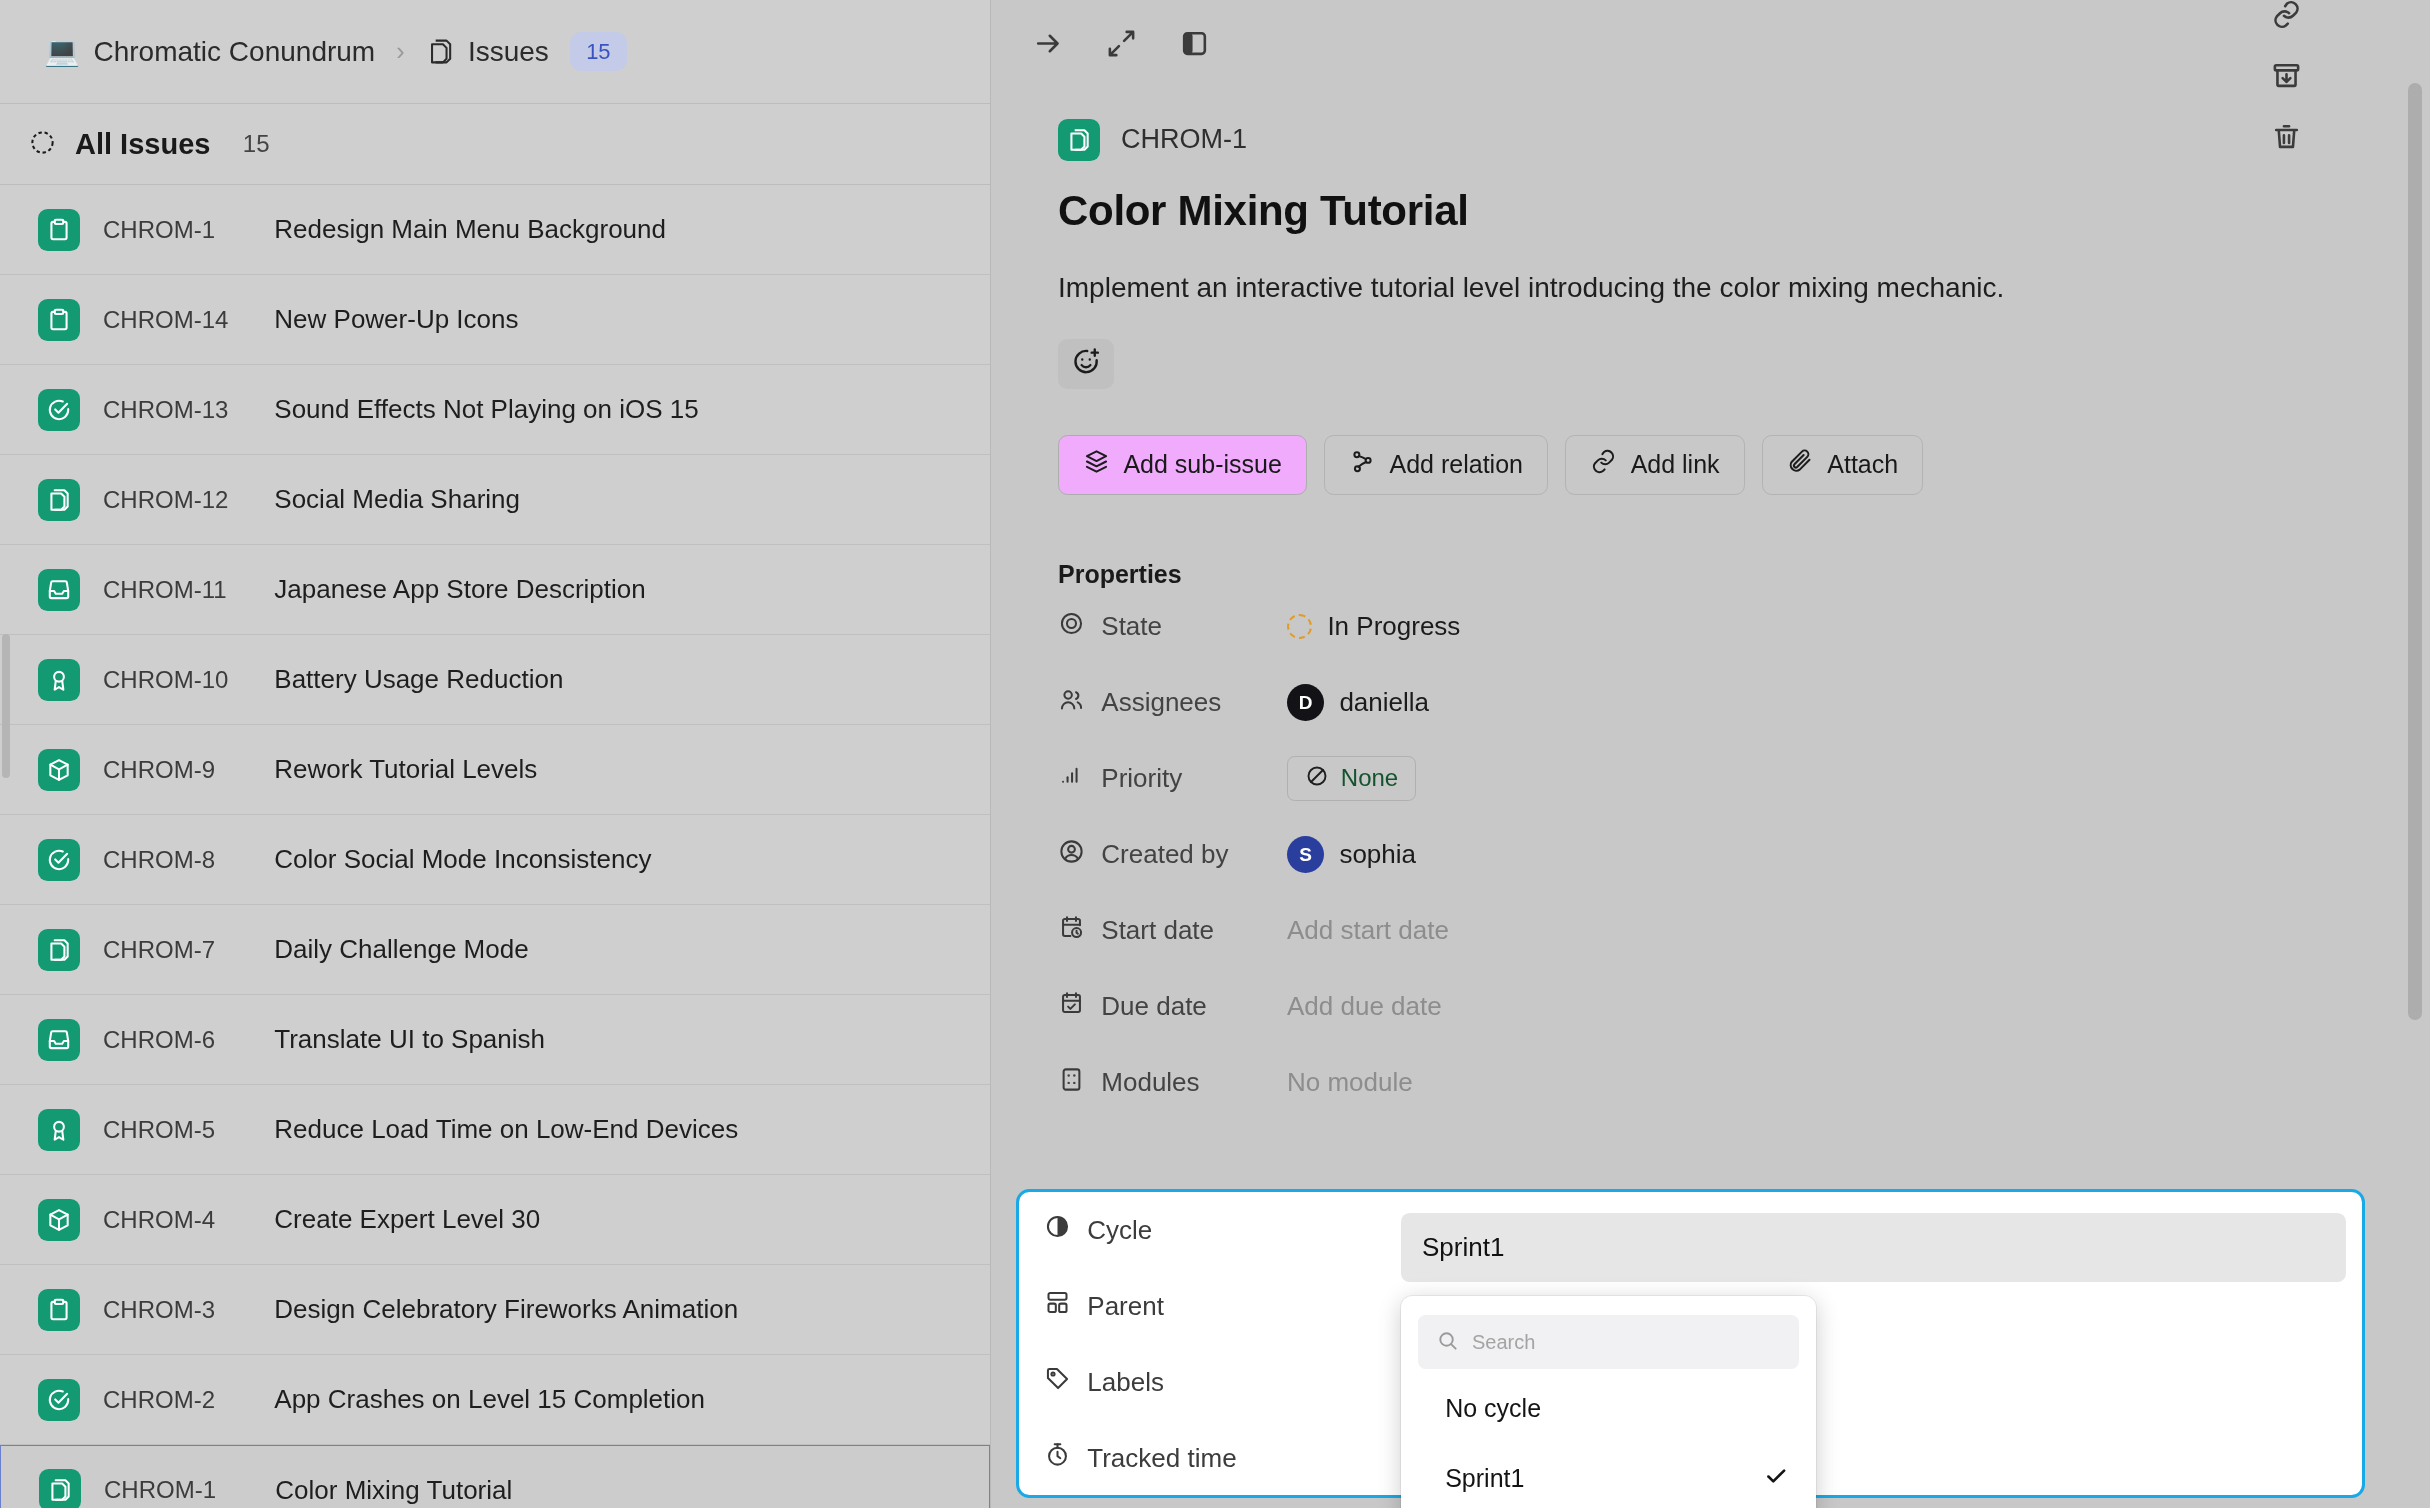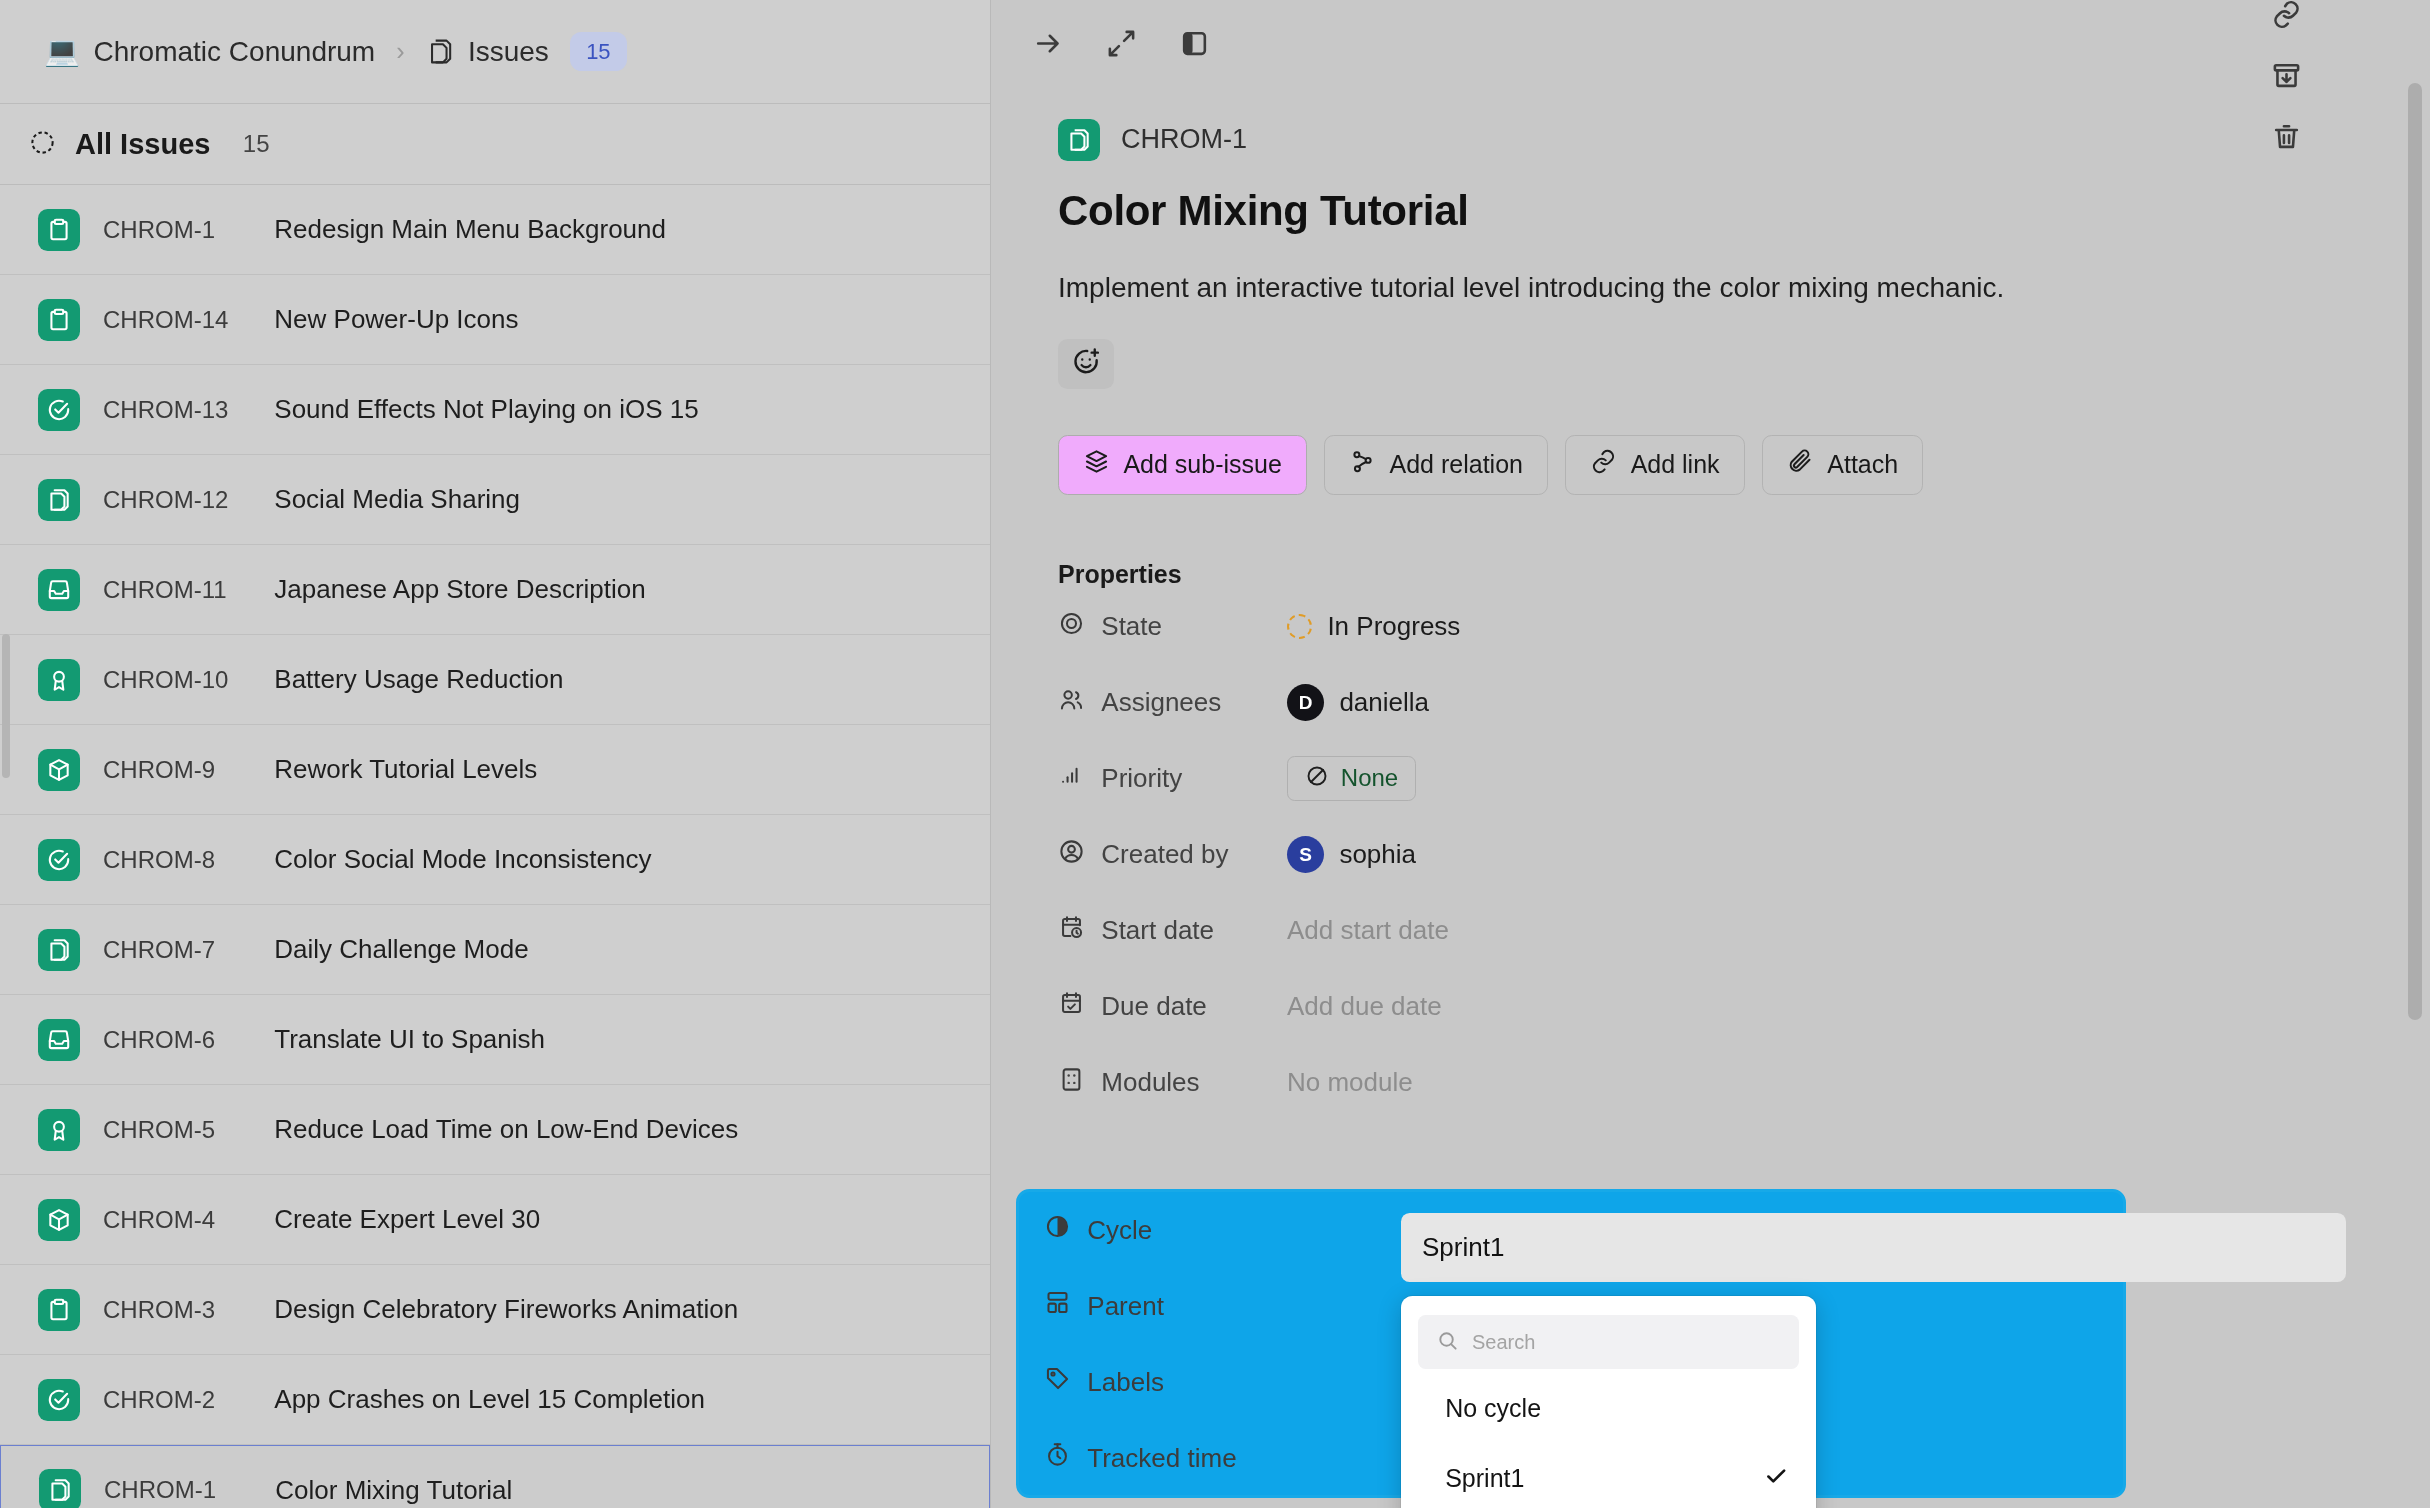--- a/index.html
+++ b/index.html
@@ -175,22 +175,22 @@
     display: flex; align-items: flex-start; gap: 11.5px;
     border: 1px solid #b0b0b0; border-radius: 7.7px;
     padding: 6.7px 17.3px; font-size: 24px; color: #14532d;
   }
   .pill-none svg { width: 24px; height: 24px; stroke: #1f1f1f; fill: none; stroke-width: 1.9; }
 
   
   .cycle-region {
     position: absolute;
     left: 1016px; top: 1189px;
-    width: 1110px; height: 309px;
-    background: #0ea5e9;
+    width: 1349px; height: 309px;
+    background: #ffffff;
     border: 3.8px solid #17a9e8;
     border-radius: 13.4px;
     z-index: 30;
     overflow: visible;
   }
   .cycle-region .prop-row { padding-left: 25px; height: 76px; }
   .cycle-region .prop-label { color: #3c3c3c; }
 
   .cycle-chip {
     position: absolute;

